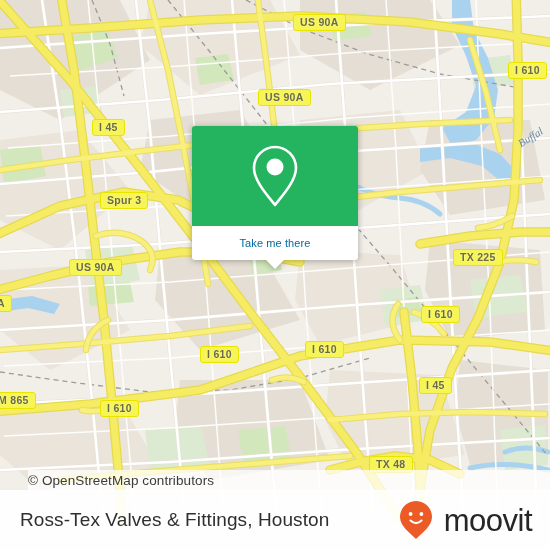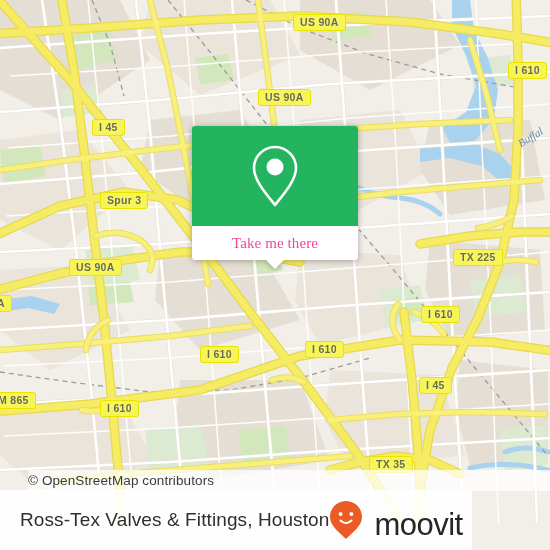--- a/index.html
+++ b/index.html
@@ -74,51 +74,51 @@
     display: flex; align-items: center; justify-content: center;
   }
   .popup-bottom {
     background: #ffffff;
     height: 34px;
     border-radius: 0 0 3px 3px;
     display: flex; align-items: center; justify-content: center;
     position: relative;
   }
   .popup-label {
-    font-size: 15px;
-    color: #ec4899;
-    font-family: Liberation Serif, serif;
+    font-size: 11px;
+    color: #0369a1;
+    font-family: Liberation Sans, sans-serif;
     letter-spacing: 0.1px;
   }
   .popup-tail {
     position: absolute;
     left: 50%; bottom: -9px; margin-left: -10px;
     width: 0; height: 0;
     border-left: 10px solid transparent;
     border-right: 10px solid transparent;
     border-top: 10px solid #ffffff;
   }
   .pin-icon { display: block; }
 
   
   .footer {
     position: absolute;
-    left: 0; bottom: 0; width: 472px; height: 60px;
+    left: 0; bottom: 0; width: 550px; height: 60px;
     background: rgba(255,255,255,0.93);
     display: flex; align-items: center; justify-content: space-between;
     padding: 0 18px 0 20px;
   }
   .footer-title {
     font-size: 19px;
     color: #2f2f2f;
     font-family: "Liberation Sans", sans-serif;
     letter-spacing: 0.1px;
     white-space: nowrap;
   }
-  .brand { display: flex; align-items: flex-end; gap: 11px; }
+  .brand { display: flex; align-items: center; gap: 11px; }
   .brand-word {
     font-size: 31px;
     color: #262626;
     font-family: "Liberation Sans", sans-serif;
     letter-spacing: -0.5px;
     line-height: 1;
     font-weight: 500;
   }
 </style>
 </head>
@@ -329,21 +329,21 @@
     <div class="shield" style="left:92px;  top:119px;">I 45</div>
     <div class="shield" style="left:100px; top:192px;">Spur 3</div>
     <div class="shield" style="left:453px; top:229px;margin-top:20px;">TX 225</div>
     <div class="shield" style="left:69px;  top:259px;">US 90A</div>
     <div class="shield" style="left:421px; top:306px;">I 610</div>
     <div class="shield" style="left:305px; top:341px;">I 610</div>
     <div class="shield" style="left:200px; top:346px;">I 610</div>
     <div class="shield" style="left:419px; top:377px;">I 45</div>
     <div class="shield" style="left:100px; top:400px;">I 610</div>
     <div class="shield" style="left:-9px;  top:392px;">M 865</div>
-    <div class="shield" style="left:369px; top:456px;">TX 35</div>
+    <div class="shield" style="left:369px; top:456px;">TX 48</div>
     <div class="shield" style="left:-10px; top:295px;">A</div>
 
     <div class="waterlabel" style="left:519px; top:138px; transform:rotate(-32deg); transform-origin:left center;">Buffal</div>
 
     <div class="attrib">© OpenStreetMap contributors</div>
   </div>
 
   <div class="popup">
     <div class="popup-top">
       <svg class="pin-icon" width="52" height="66" viewBox="0 0 52 66">

